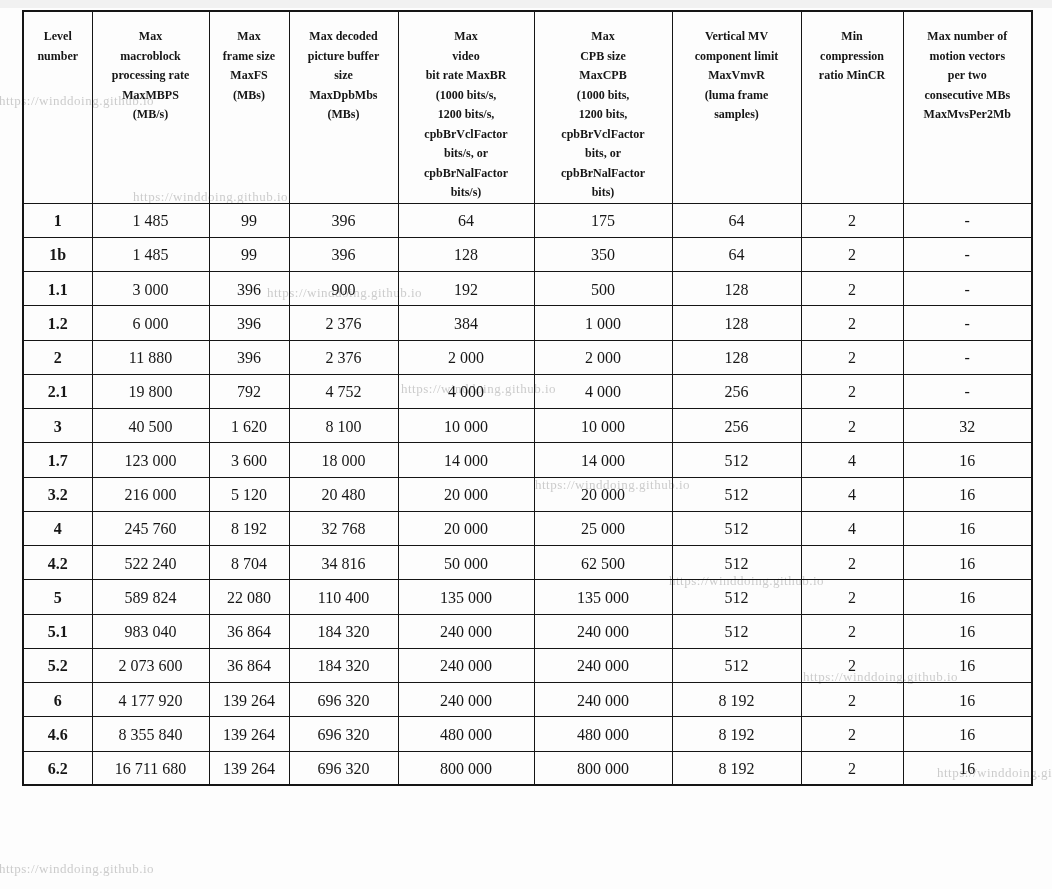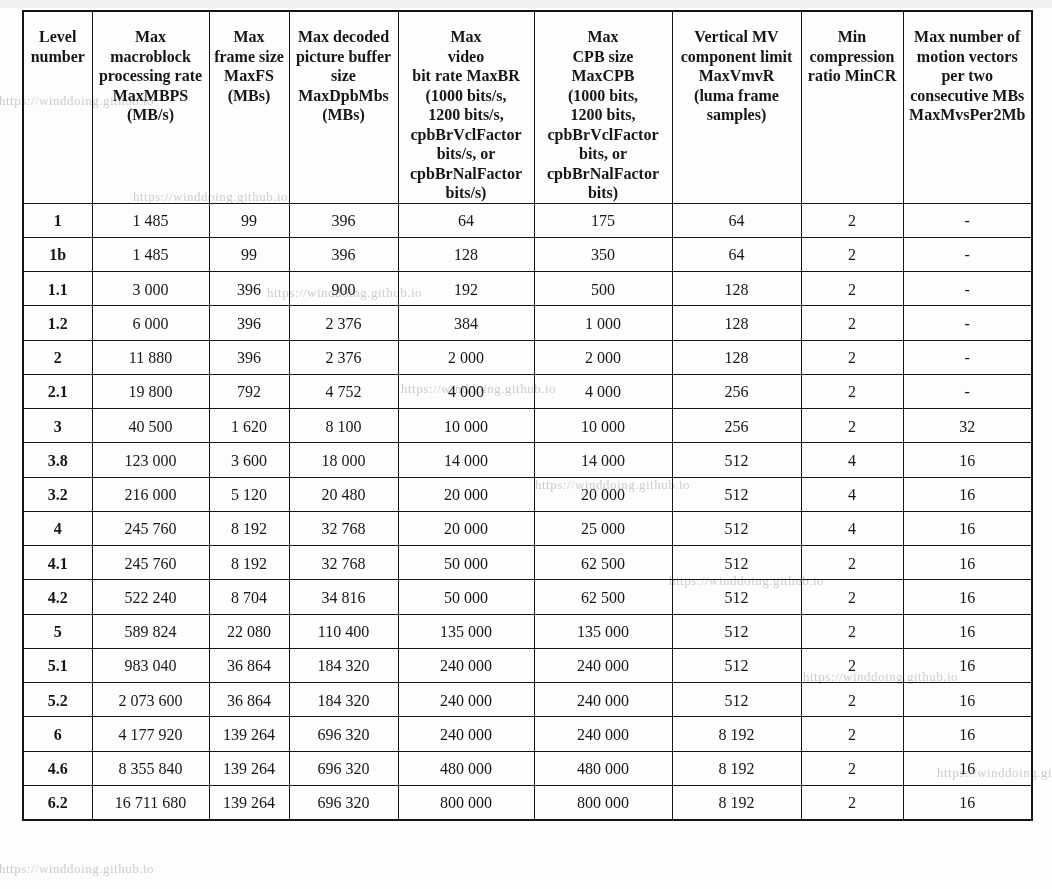--- a/index.html
+++ b/index.html
@@ -38,21 +38,21 @@
     border: 1.5px solid #151515;
     text-align: center;
     color: #161616;
     background: transparent;
     overflow: hidden;
   }
   table.levels th {
     vertical-align: top;
     padding-top: 15px;
     font-weight: bold;
-    font-size: 16px;
+    font-size: 12px;
     line-height: 19.5px;
     white-space: pre-line;
     height: 189px;
   }
   table.levels td {
     font-size: 16px;
     height: 34.25px;
     vertical-align: middle;
     padding-top: 2px;
   }
@@ -210,21 +210,21 @@
         <td>40 500</td>
         <td>1 620</td>
         <td>8 100</td>
         <td>10 000</td>
         <td>10 000</td>
         <td>256</td>
         <td>2</td>
         <td>32</td>
       </tr>
       <tr>
-        <td class="level-cell">3.8</td>
+        <td class="level-cell">1.7</td>
         <td>123 000</td>
         <td>3 600</td>
         <td>18 000</td>
         <td>14 000</td>
         <td>14 000</td>
         <td>512</td>
         <td>4</td>
         <td>16</td>
       </tr>
       <tr>
@@ -240,31 +240,20 @@
       </tr>
       <tr>
         <td class="level-cell">4</td>
         <td>245 760</td>
         <td>8 192</td>
         <td>32 768</td>
         <td>20 000</td>
         <td>25 000</td>
         <td>512</td>
         <td>4</td>
-        <td>16</td>
-      </tr>
-      <tr>
-        <td class="level-cell">4.1</td>
-        <td>245 760</td>
-        <td>8 192</td>
-        <td>32 768</td>
-        <td>50 000</td>
-        <td>62 500</td>
-        <td>512</td>
-        <td>2</td>
         <td>16</td>
       </tr>
       <tr>
         <td class="level-cell">4.2</td>
         <td>522 240</td>
         <td>8 704</td>
         <td>34 816</td>
         <td>50 000</td>
         <td>62 500</td>
         <td>512</td>

